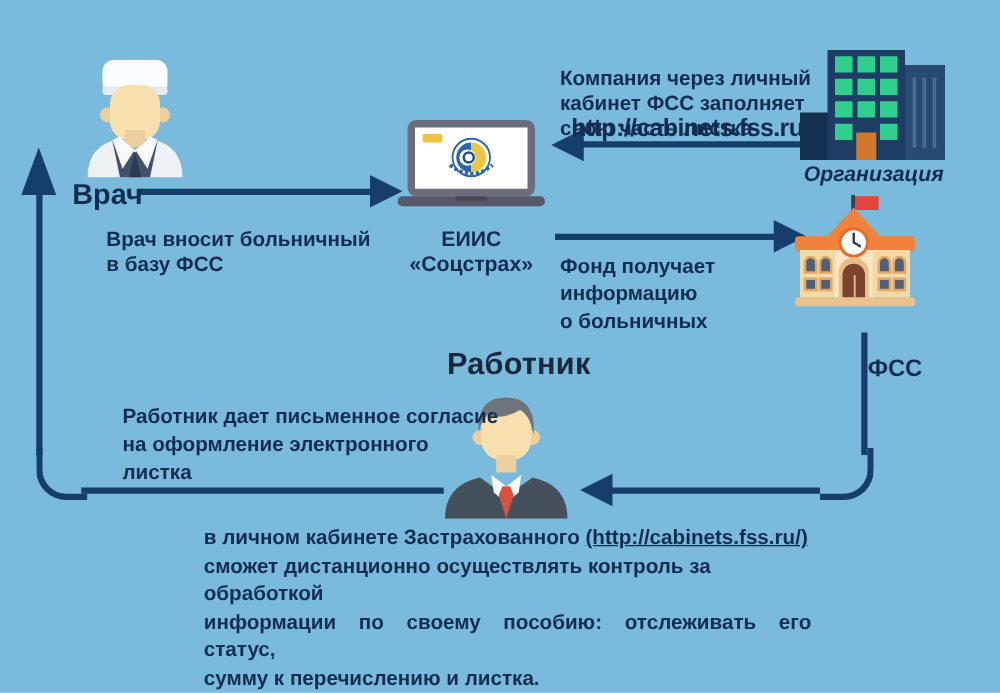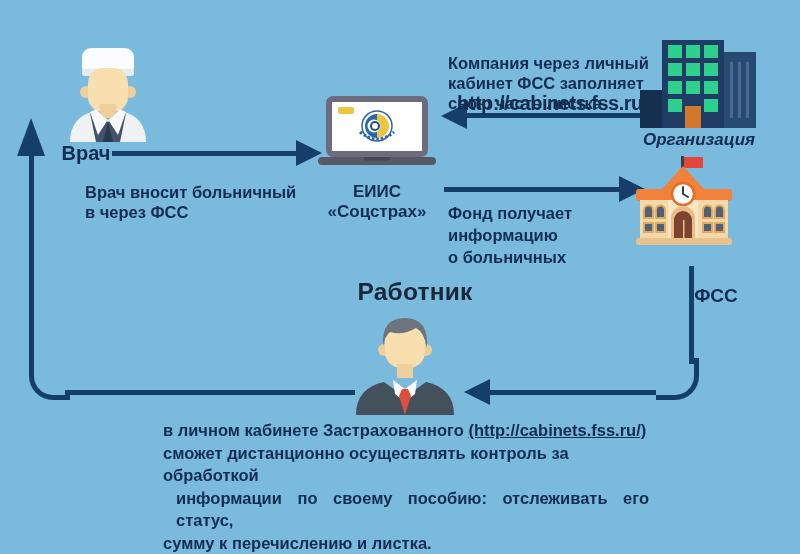--- a/index.html
+++ b/index.html
@@ -16,31 +16,31 @@
   .head.right{border-top:13px solid transparent;border-bottom:13px solid transparent;border-left:26px solid var(--line);}
   .head.left {border-top:13px solid transparent;border-bottom:13px solid transparent;border-right:26px solid var(--line);}
   .head.up   {border-left:14px solid transparent;border-right:14px solid transparent;border-bottom:38px solid var(--line);}
   .elbow{position:absolute;}
   .elbow.bl{border-left:5px solid var(--line);border-bottom:5px solid var(--line);border-bottom-left-radius:24px;}
   .elbow.br{border-right:5px solid var(--line);border-bottom:5px solid var(--line);border-bottom-right-radius:24px;}
   .note{position:absolute; white-space:pre-line; color:var(--text);}
   .label{position:absolute; text-align:center; color:var(--text);}
   .icon{position:absolute;}
   .note-doctor{left:85px; top:183px; font-size:16.5px; line-height:19.5px;}
-  .label-doctor{left:56px; top:142px; width:60px; font-size:20px;}
+  .label-doctor{left:56px; top:142px; width:60px; font-size:23px;}
   .label-system{left:304px; top:182px; width:146px; font-size:17px;}
   .note-org{left:448px; top:39px; font-size:16.5px; line-height:20px;margin-top:14px;}
   .url-org{position:absolute; left:457px; top:92px; font-size:20px; letter-spacing:-0.5px;}
   .label-org{left:634px; top:130px; width:130px; font-size:17px;font-style:italic;}
   .note-fund{left:448px; top:202px; font-size:16.5px; line-height:22px;}
   .label-fund{left:684px; top:244px; width:64px; font-size:19px;margin-top:41px;}
   .heading-worker{left:330px; top:278px; width:170px; font-size:24.5px; color:var(--heading); letter-spacing:0.2px;}
   .note-worker{left:98px; top:322px; font-size:16.5px; line-height:22.5px;}
   .footer{position:absolute; left:163px; top:419px; width:486px; font-size:16.5px; line-height:22.5px; text-align:left;}
-  .footer .stretch{text-align:justify; text-align-last:justify; word-spacing:4px;margin-left:13px;}
+  .footer .stretch{text-align:justify; text-align-last:justify; word-spacing:4px;}
   .footer .u{text-decoration:underline;}
 </style>
 </head>
 <body>
 
 <div class="canvas">
 
   <div>
     <div class="head up" style="left:17px; top:118px;"></div>
     <div class="ln" style="left:29px; top:152px; width:5px; height:212px;"></div>
@@ -78,21 +78,21 @@
     <rect x="28" y="22" width="40" height="44" rx="15" fill="#f7dfae"></rect>
     <rect x="40" y="58" width="16" height="14" fill="#eecf9c"></rect>
     <path d="M10 96 q0 -26 26 -31 l12 9 12 -9 q26 5 26 31 z" fill="#eff2f4"></path>
     <path d="M34 64 l14 12 14 -12 4 3 -6 29 h-24 l-6 -29 z" fill="#41526a"></path>
     <path d="M48 76 l-5 20 h10 z" fill="#2b3a4e"></path>
     <path d="M36 63 l11 12 -9 14 -8 -23 z" fill="#f7f9fa"></path>
     <path d="M60 63 l-11 12 9 14 8 -23 z" fill="#f7f9fa"></path>
   </svg>
   <div class="label label-doctor">Врач</div>
   <div class="note note-doctor">Врач вносит больничный
-в через ФСС</div>
+в базу ФСС</div>
 
   <svg class="icon" style="left:318px; top:96px;" width="118" height="74" viewBox="0 0 118 74">
     <rect x="8" y="0" width="102" height="61" rx="7" fill="#6c6c7e"></rect>
     <rect x="14" y="6" width="90" height="49" fill="#ffffff"></rect>
     <rect x="20" y="11" width="16" height="7" rx="2" fill="#eec53e"></rect>
     <circle cx="59" cy="30" r="15" fill="#ffffff" stroke="#2a65ad" stroke-width="1.5"></circle>
     <path d="M59 18 a12 12 0 0 0 0 24 z" fill="#2a65ad"></path>
     <path d="M59 18 a12 12 0 0 1 0 24 z" fill="#eec53e"></path>
     <circle cx="56" cy="30" r="6.5" fill="#ffffff"></circle>
     <circle cx="57" cy="30" r="4" fill="none" stroke="#1d4f91" stroke-width="2"></circle>
@@ -159,20 +159,23 @@
   <svg class="icon" style="left:352px; top:310px;" width="106" height="105" viewBox="0 0 106 105">
     <circle cx="32" cy="40" r="6" fill="#eecf9c"></circle>
       <circle cx="74" cy="40" r="6" fill="#eecf9c"></circle>
     <rect x="33" y="12" width="40" height="46" rx="16" fill="#f7dfae"></rect>
     <path d="M31 36 Q29 8 53 8 Q77 8 75 38 Q72 22 64 18 Q51 26 38 22 Q33 26 31 36 Z" fill="#6e747b"></path>
     <rect x="45" y="54" width="16" height="14" fill="#eed09e"></rect>
     <path d="M4 105 q0 -27 28 -33 l21 15 21 -15 q28 6 28 33 z" fill="#45505d"></path>
     <path d="M41 70 l12 9 12 -9 -2 14 -10 8 -10 -8 z" fill="#f8fafb"></path>
     <path d="M50 79 h6 l3 7 -6 19 -6 -19 z" fill="#d9503f"></path>
   </svg>
+  <div class="note note-worker">Работник дает письменное согласие
+на оформление электронного
+листка</div>
 
   <div class="footer">
     <div><span>в личном кабинете Застрахованного </span><span class="u">(http://cabinets.fss.ru/)</span></div>
     <div>сможет дистанционно осуществлять контроль за обработкой</div>
     <div class="stretch">информации по своему пособию: отслеживать его статус,</div>
     <div>сумму к перечислению и листка.</div>
   </div>
 
 </div>
 

